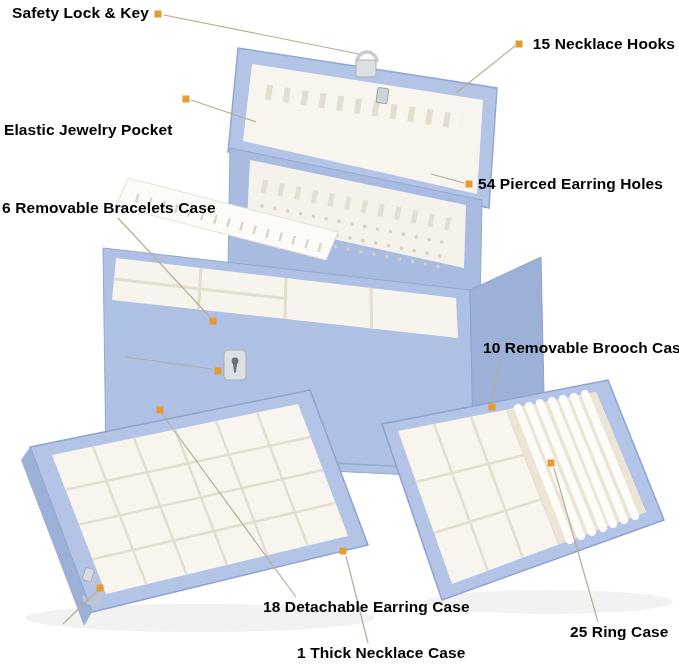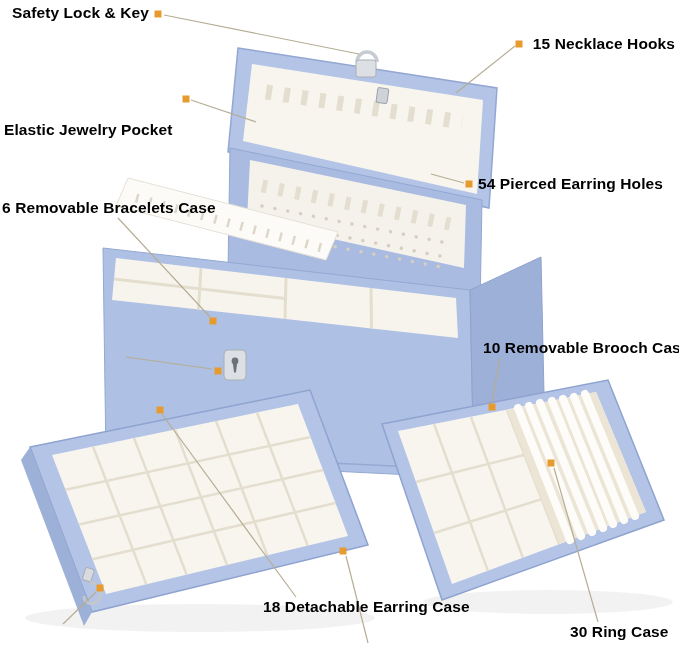--- a/index.html
+++ b/index.html
@@ -153,15 +153,16 @@
     </g>
   </svg>
 
   <div class="ann" style="left:12px;   top:4px;">Safety Lock &amp; Key</div>
   <div class="ann" style="right:4px;  top:35px;">15 Necklace Hooks</div>
   <div class="ann" style="left:4px;   top:90px;margin-top:31px;">Elastic Jewelry Pocket</div>
   <div class="ann" style="left:478px; top:175px;">54 Pierced Earring Holes</div>
   <div class="ann" style="left:2px;   top:199px;">6 Removable Bracelets Case</div>
   <div class="ann" style="left:483px; top:339px;">10 Removable Brooch Case</div>
   <div class="ann" style="left:263px; top:598px;">18 Detachable Earring Case</div>
-  <div class="ann" style="left:570px; top:623px;">30 Ring Case</div>
+  <div class="ann" style="left:570px; top:623px;">25 Ring Case</div>
+  <div class="ann" style="left:297px; top:644px;">1 Thick Necklace Case</div>
 
 </div>
 
 </body></html>

